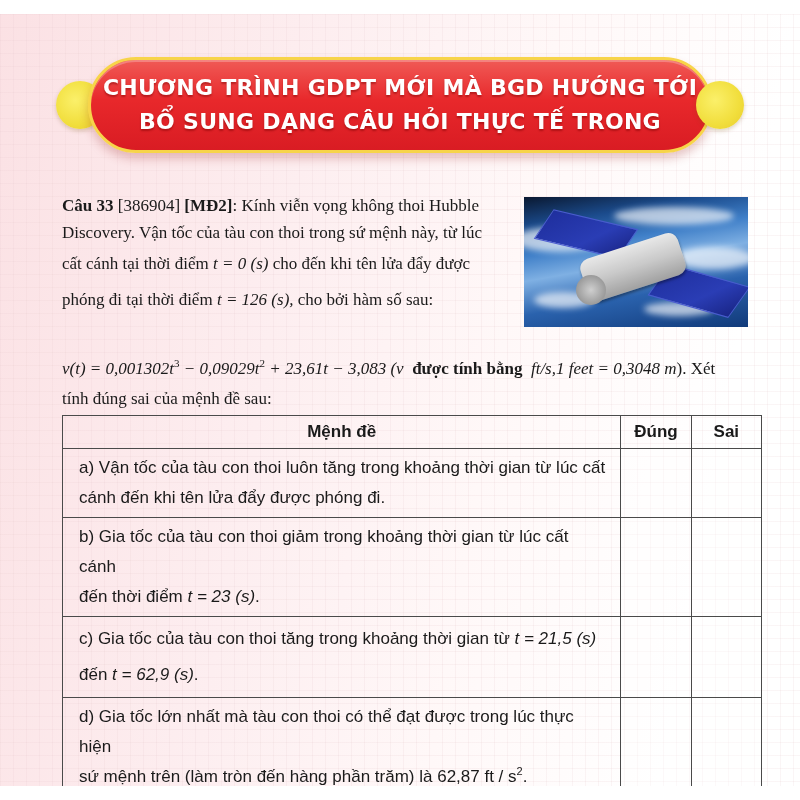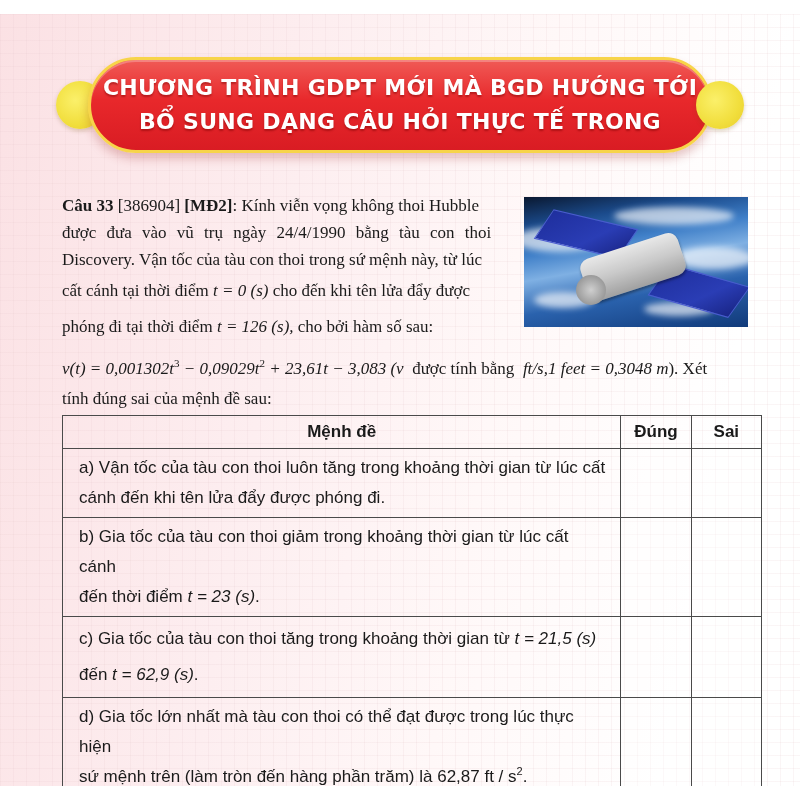--- a/index.html
+++ b/index.html
@@ -105,40 +105,39 @@
     <div class="dot left"></div>
     <div class="banner">
       <div class="banner-line">CHƯƠNG TRÌNH GDPT MỚI MÀ BGD HƯỚNG TỚI</div>
       <div class="banner-line">BỔ SUNG DẠNG CÂU HỎI THỰC TẾ TRONG</div>
     </div>
     <div class="dot right"></div>
   </div>
 
   <div class="question">
     <span class="q-line"><span class="lbl">Câu 33</span> <span>[386904]</span> <span class="lbl">[MĐ2]</span><span>: Kính viễn vọng không thoi Hubble</span></span>
-    <span class="q-line" style="word-spacing:6px;">được đưa vào vũ trụ ngày 24/4/1990 bằng tàu con thoi</span>
     <span class="q-line">Discovery. Vận tốc của tàu con thoi trong sứ mệnh này, từ lúc</span>
     <span class="q-line tall"><span>cất cánh tại thời điểm </span><span class="math">t = 0 (s)</span><span> cho đến khi tên lửa đẩy được</span></span>
     <span class="q-line tall"><span>phóng đi tại thời điểm </span><span class="math">t = 126 (s),</span><span> cho bởi hàm số sau:</span></span>
   </div>
 
   <div class="photo">
     <div class="cloud" style="left:-10px;top:30px;width:90px;height:25px;"></div>
     <div class="cloud" style="left:90px;top:10px;width:120px;height:18px;"></div>
     <div class="cloud" style="left:150px;top:50px;width:80px;height:22px;"></div>
     <div class="cloud" style="left:10px;top:95px;width:60px;height:16px;"></div>
     <div class="cloud" style="left:120px;top:105px;width:70px;height:14px;"></div>
     <div class="panel" style="left:14px;top:22px;width:96px;height:30px;transform:skewX(-25deg) rotate(12deg);"></div>
     <div class="panel" style="left:128px;top:78px;width:94px;height:32px;transform:skewX(-25deg) rotate(14deg);"></div>
     <div class="body"></div>
     <div class="cap"></div>
   </div>
 
   <div class="formula">
-    <span class="row"><span class="math">v(t) = 0,001302t</span><sup>3</sup><span class="math"> − 0,09029t</span><sup>2</sup><span class="math"> + 23,61t − 3,083 (v</span><span style="white-space:pre;">  được tính bằng  </span><span class="math">ft/s,1 feet = 0,3048 m</span><span>). Xét</span></span>
+    <span class="row"><span class="math">v(t) = 0,001302t</span><sup>3</sup><span class="math"> − 0,09029t</span><sup>2</sup><span class="math"> + 23,61t − 3,083 (v</span><span style="white-space:pre;font-weight:bold;">  được tính bằng  </span><span class="math">ft/s,1 feet = 0,3048 m</span><span>). Xét</span></span>
     <span class="row">tính đúng sai của mệnh đề sau:</span>
   </div>
 
   <table class="tf">
     <thead>
       <tr>
         <th class="c-st">Mệnh đề</th>
         <th class="c-d">Đúng</th>
         <th class="c-s">Sai</th>
       </tr>

